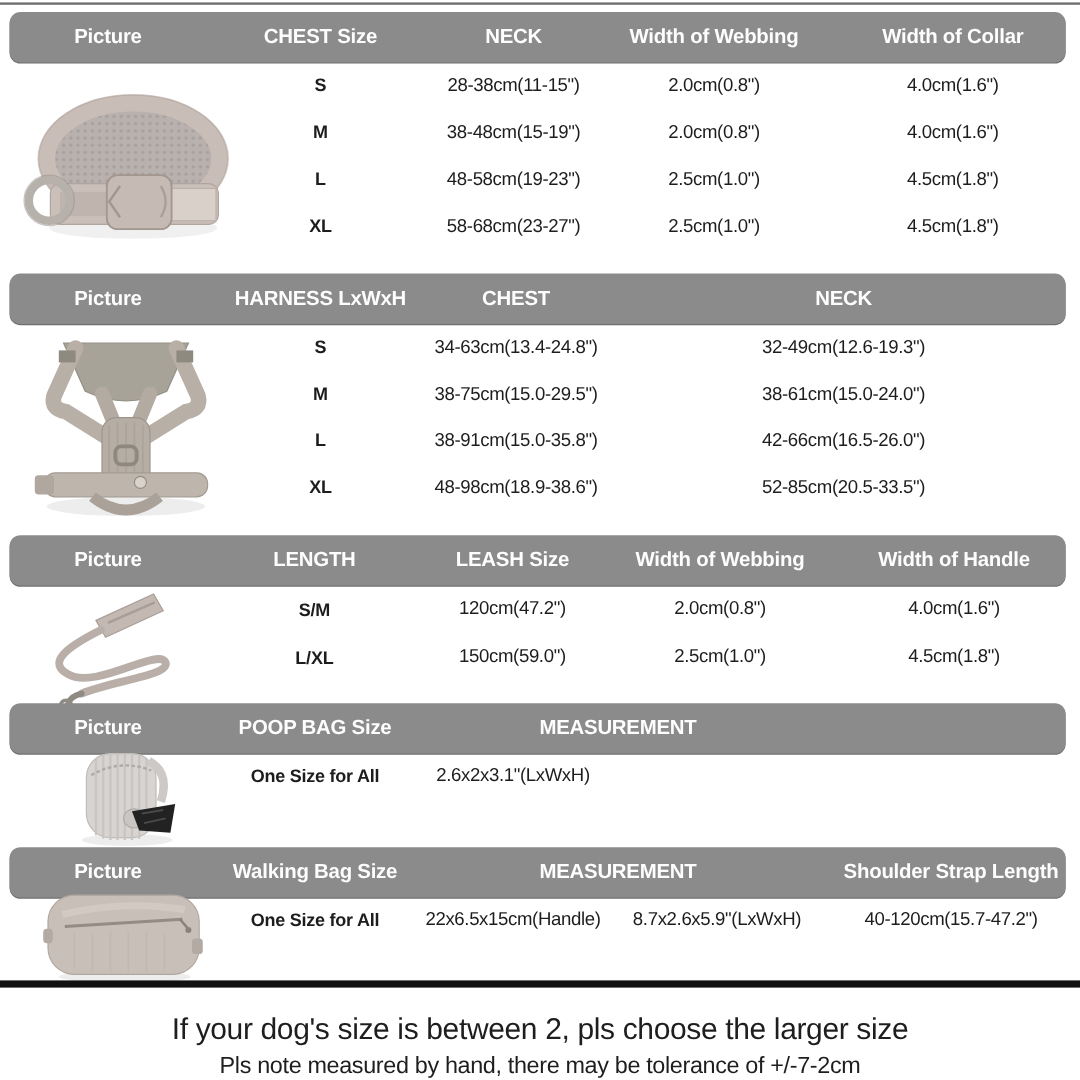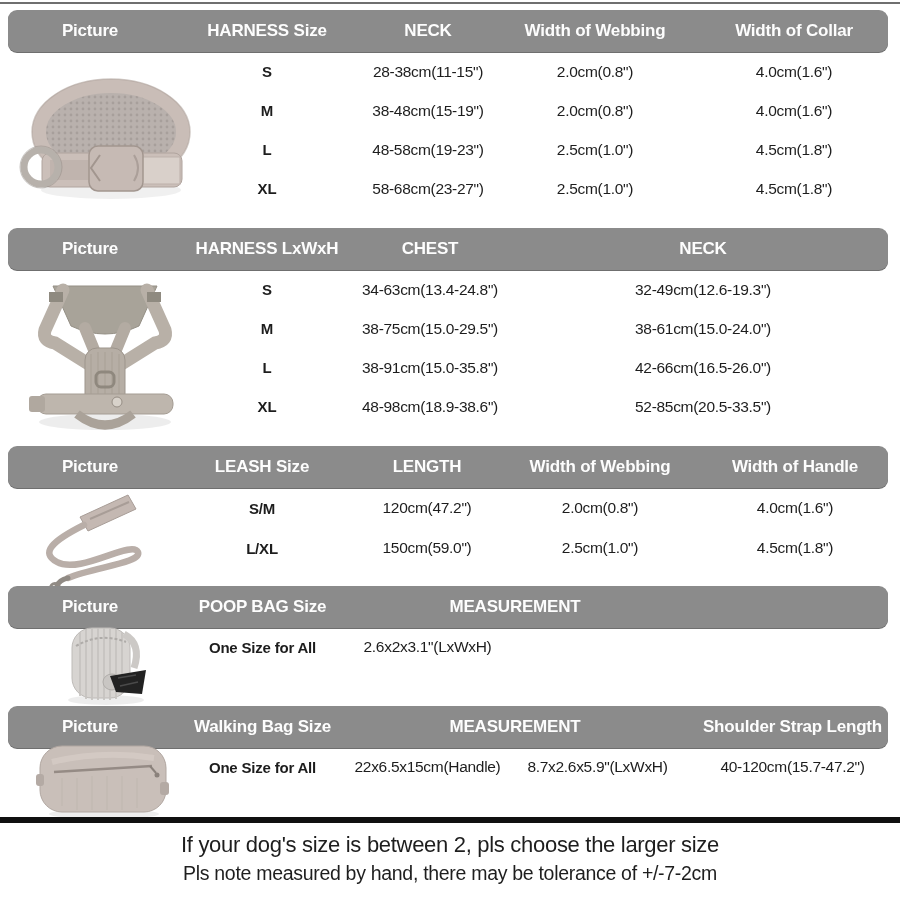--- a/index.html
+++ b/index.html
@@ -24,35 +24,35 @@
   .val  { font-size:15.5px; letter-spacing:-0.3px; }
   .size { font-weight:bold; font-size:15px; letter-spacing:-0.2px; }
   .g1  { grid-template-columns:180px 174px 148px 186px 212px; }
   .g2  { grid-template-columns:180px 174px 152px 394px; }
   .g3  { grid-template-columns:180px 164px 166px 180px 210px; }
   .g45 { grid-template-columns:180px 165px 165px 175px 215px; }
   .span2 { grid-column:3 / 5; }
   .pic { position:absolute; }
   .blackline { position:absolute; top:817px; left:0; width:900px; height:6px; background:#101010; }
   .footer { position:absolute; top:832px; left:10px; width:880px; text-align:center; color:#1e1e1e; }
-  .fn1 { font-size:22px; letter-spacing:-0.3px; }
+  .fn1 { font-size:25px; letter-spacing:-0.3px;margin-top:12px; }
   .fn2 { font-size:19.5px; letter-spacing:-0.3px; margin-top:4px; }
 </style>
 </head>
 <body>
 
 <div id="page">
 
   <div class="topline"></div>
 
   <section class="tbl" style="top:10px;">
     <div class="bar"></div>
     <div class="grid g1 header">
       <div class="cell">Picture</div>
-      <div class="cell">HARNESS Size</div>
+      <div class="cell">CHEST Size</div>
       <div class="cell">NECK</div>
       <div class="cell">Width of Webbing</div>
       <div class="cell">Width of Collar</div>
     </div>
     <div class="grid g1 row">
       <div class="cell"></div>
       <div class="cell size">S</div>
       <div class="cell val">28-38cm(11-15")</div>
       <div class="cell val">2.0cm(0.8")</div>
       <div class="cell val">4.0cm(1.6")</div>
@@ -148,22 +148,22 @@
       <rect x="4" y="124" width="16" height="16" rx="3" fill="#b0a89f"></rect>
       <path d="M52,142 Q80,164 108,142" fill="none" stroke="#aaa299" stroke-width="9"></path>
       <circle cx="92" cy="130" r="5" fill="#d8d2ca" stroke="#968e85"></circle>
     </svg>
   </section>
 
   <section class="tbl" style="top:446px;">
     <div class="bar"></div>
     <div class="grid g3 header">
       <div class="cell">Picture</div>
+      <div class="cell">LENGTH</div>
       <div class="cell">LEASH Size</div>
-      <div class="cell">LENGTH</div>
       <div class="cell">Width of Webbing</div>
       <div class="cell">Width of Handle</div>
     </div>
     <div class="grid g3 row h40">
       <div class="cell"></div>
       <div class="cell size">S/M</div>
       <div class="cell val">120cm(47.2")</div>
       <div class="cell val">2.0cm(0.8")</div>
       <div class="cell val">4.0cm(1.6")</div>
     </div>

